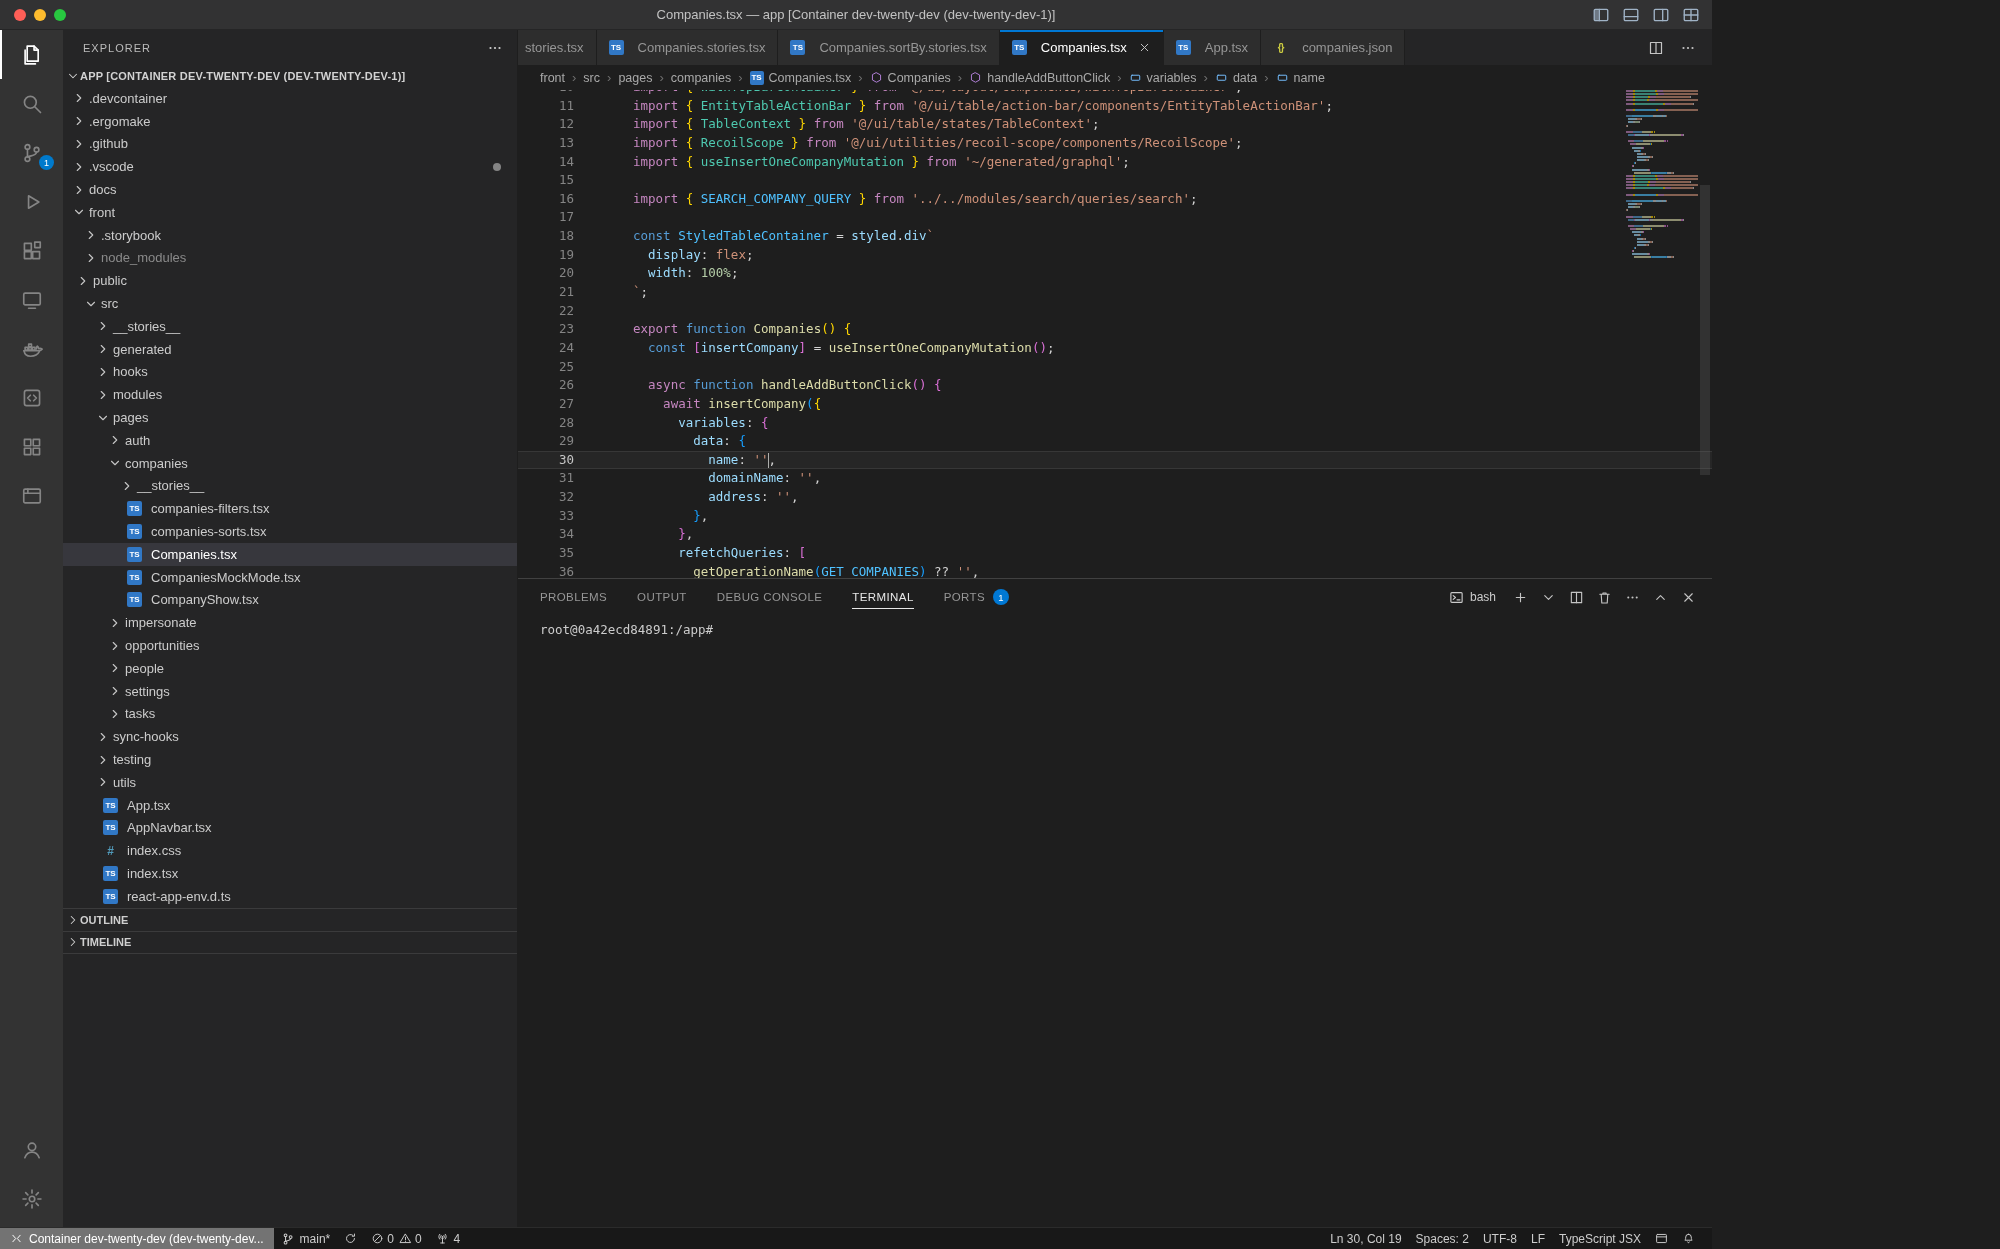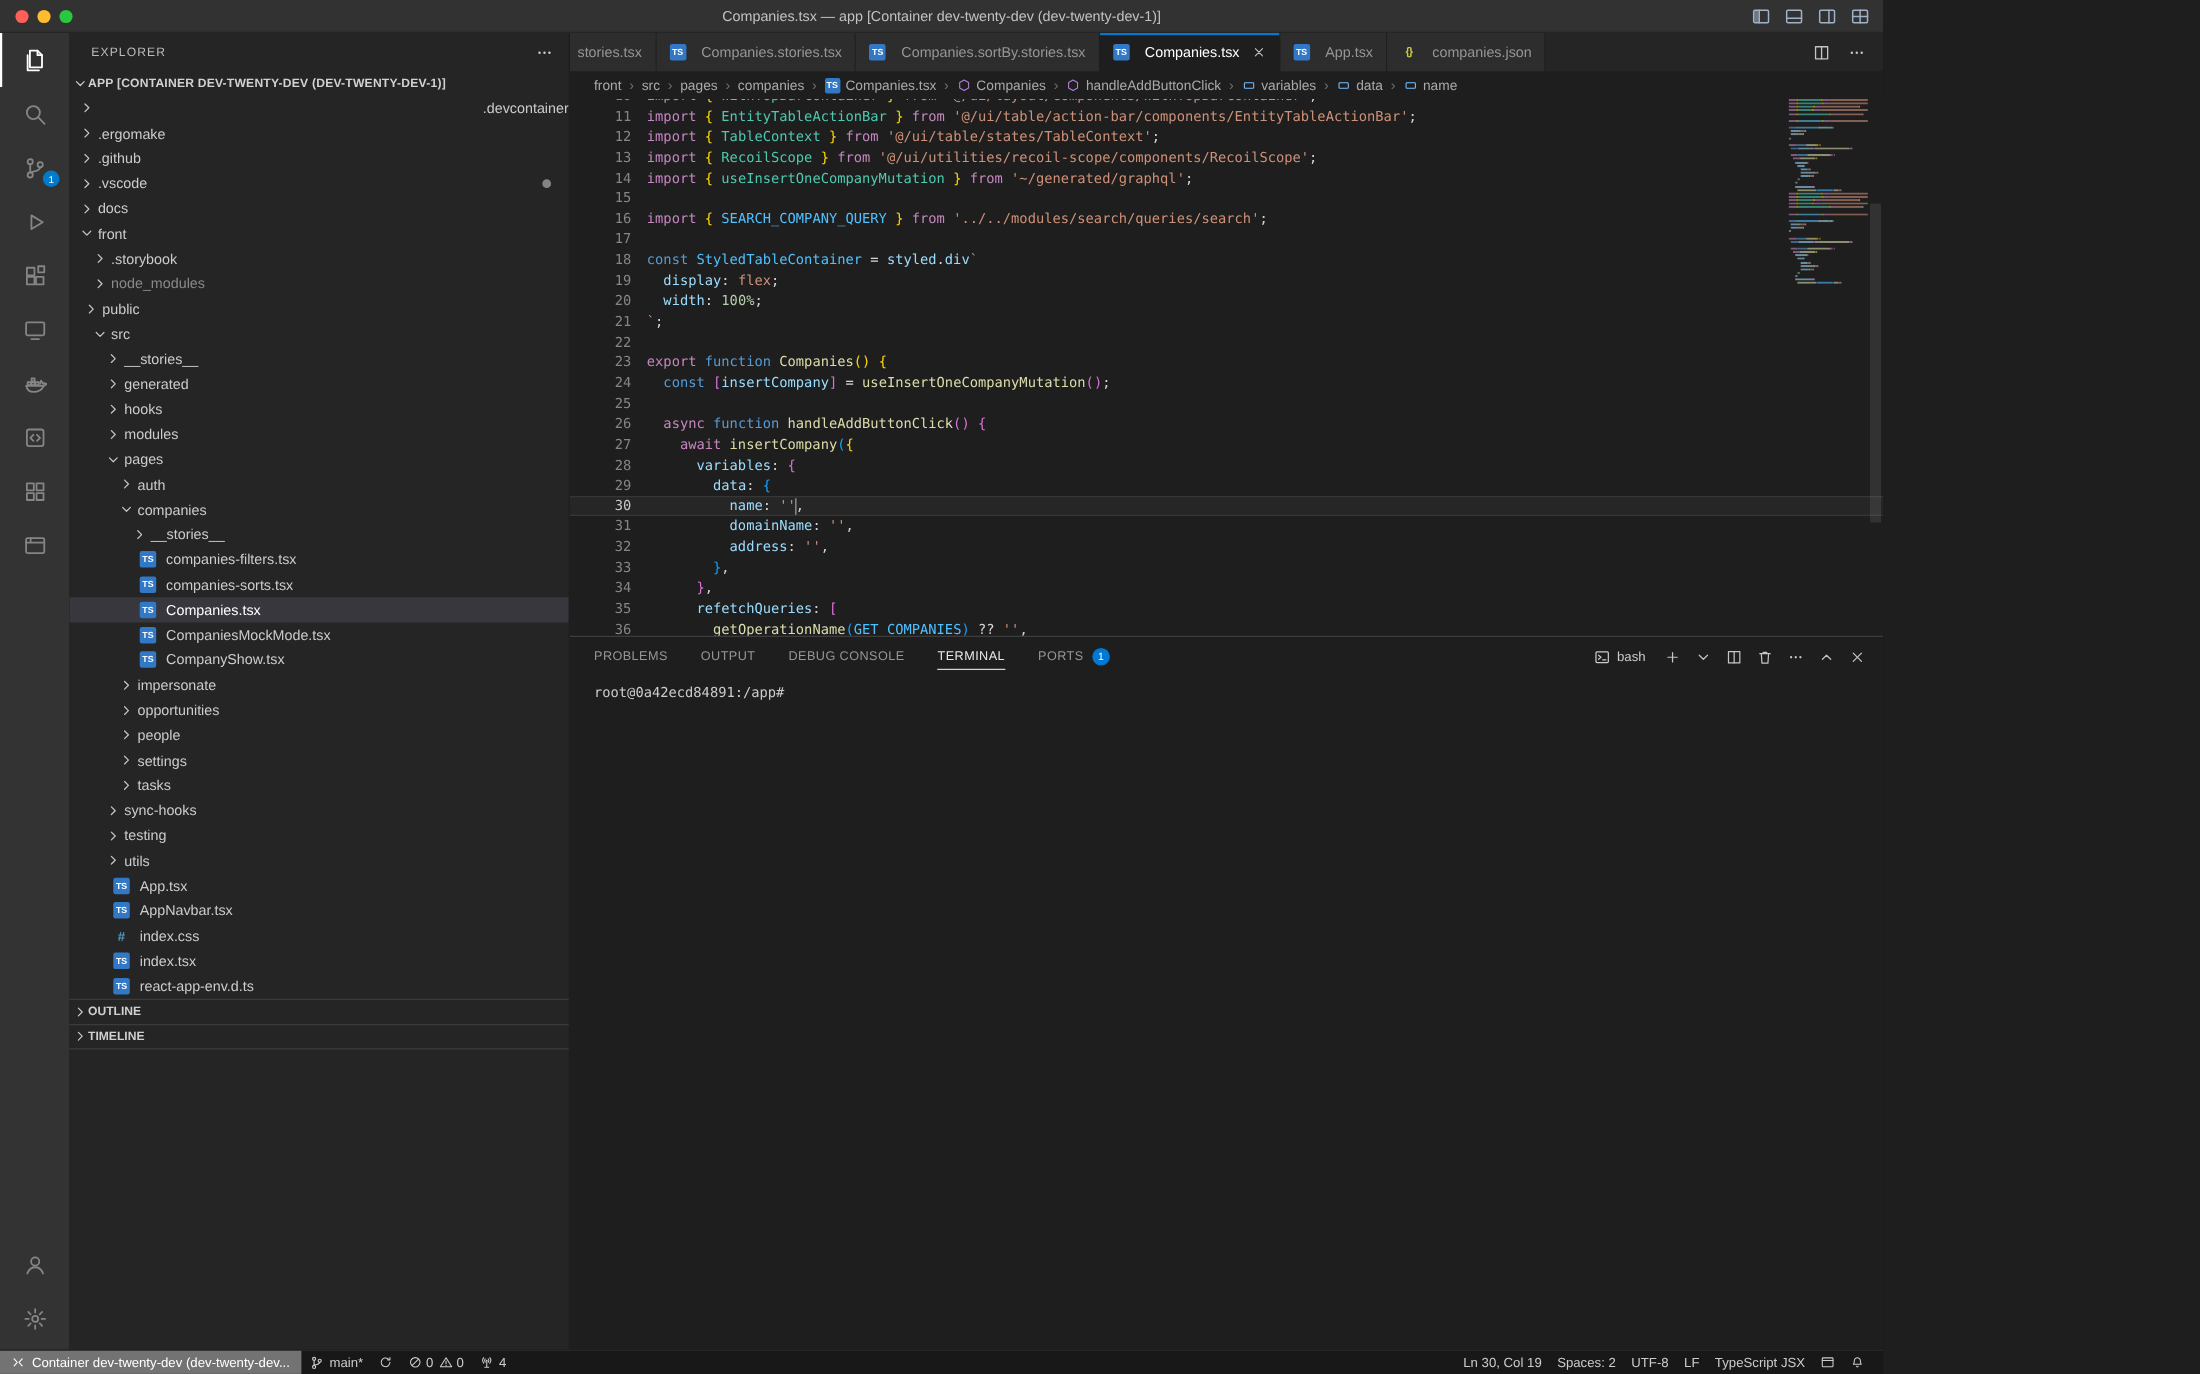--- a/index.html
+++ b/index.html
@@ -63,21 +63,21 @@
   .bc-item { display:flex; align-items:center; gap:5px; cursor:pointer; }
   .bc-sep { color:#6e6e6e; font-size:13px; }
   .bc-item .fi { margin-right:0; width:14px; height:14px; flex-basis:14px; }
 
   .editor { flex:1; position:relative; overflow:hidden; min-height:0; }
   .code-inner { position:absolute; left:0; right:0; top:-12px; font-family:"DejaVu Sans Mono",monospace; font-size:12.5px; line-height:18.65px; }
   .code-line { display:flex; height:18.65px; align-items:center; }
   .code-line.active { background:rgba(255,255,255,0.04); box-shadow: inset 0 1px 0 rgba(255,255,255,0.08), inset 0 -1px 0 rgba(255,255,255,0.08); }
   .gutter { flex:0 0 70px; text-align:right; padding-right:14px; color:#858585; }
   .code-line.active .gutter { color:#c6c6c6; }
-  .code-text { white-space:pre; }
+  .code-text { white-space:pre;margin-left:45px; }
   .tok-k { color:#C586C0; } .tok-d { color:#569CD6; } .tok-t { color:#4EC9B0; }
   .tok-v { color:#9CDCFE; } .tok-c { color:#4FC1FF; } .tok-f { color:#DCDCAA; }
   .tok-s { color:#CE9178; } .tok-n { color:#B5CEA8; } .tok-p { color:#D4D4D4; }
   .tok-b1 { color:#FFD700; } .tok-b2 { color:#DA70D6; } .tok-b3 { color:#179FFF; }
   .cursor { display:inline-block; width:1.5px; height:15px; margin:0 -0.75px; background:#aeafad; vertical-align:middle; }
 
   .minimap { position:absolute; top:0; right:14px; width:72px; overflow:hidden; opacity:0.9; cursor:pointer; }
   .mm-row { height:2px; margin-bottom:1.15px; white-space:nowrap; font-size:0; overflow:hidden; }
   .mm-tok { display:inline-block; height:2px; background:currentColor; opacity:0.65; }
   .mm-sp { display:inline-block; height:2px; }
@@ -276,21 +276,21 @@
       </div>
       <div class="sb-section-header" id="section-header">
           <span class="icon-wrap">
             <svg width="14" height="14" viewBox="0 0 16 16" fill="none" stroke="currentColor" stroke-width="1.2" stroke-linecap="round" stroke-linejoin="round">
               <path d="M4 6l4 4 4-4"></path>
             </svg>
           </span>
           <span>APP [CONTAINER DEV-TWENTY-DEV (DEV-TWENTY-DEV-1)]</span>
         </div>
       <div class="tree" id="tree">
-          <div class="row" style="padding-left: 8px; justify-content: space-between;">
+          <div class="row" style="padding-left: 8px;">
             <span class="chev">
               <svg width="14" height="14" viewBox="0 0 16 16" fill="none" stroke="currentColor" stroke-width="1.3" stroke-linecap="round" stroke-linejoin="round">
                 <path d="M6 4l4 4-4 4"></path>
               </svg>
             </span>
             <span class="tree-label">.devcontainer</span>
           </div>
           <div class="row" style="padding-left: 8px;">
             <span class="chev">
               <svg width="14" height="14" viewBox="0 0 16 16" fill="none" stroke="currentColor" stroke-width="1.3" stroke-linecap="round" stroke-linejoin="round">

